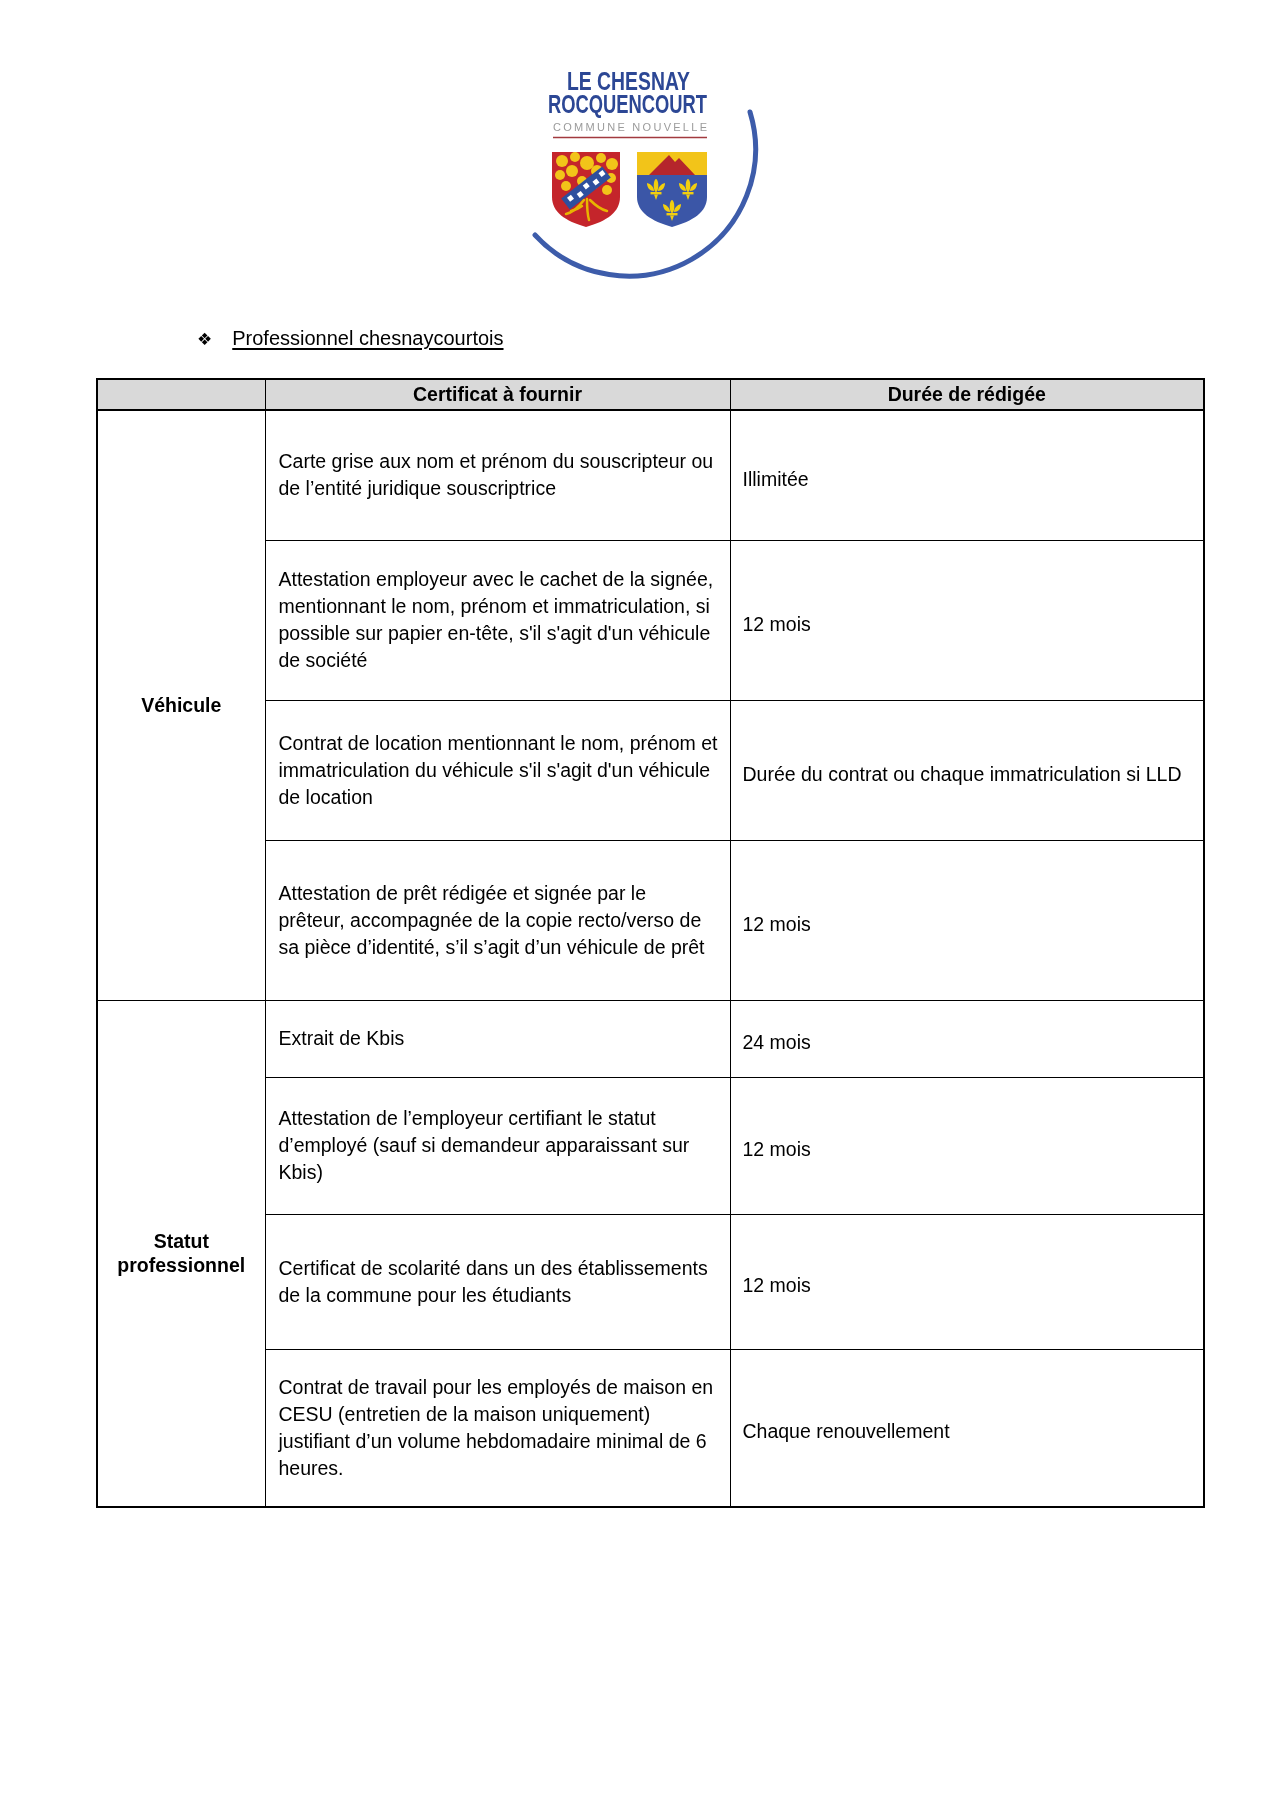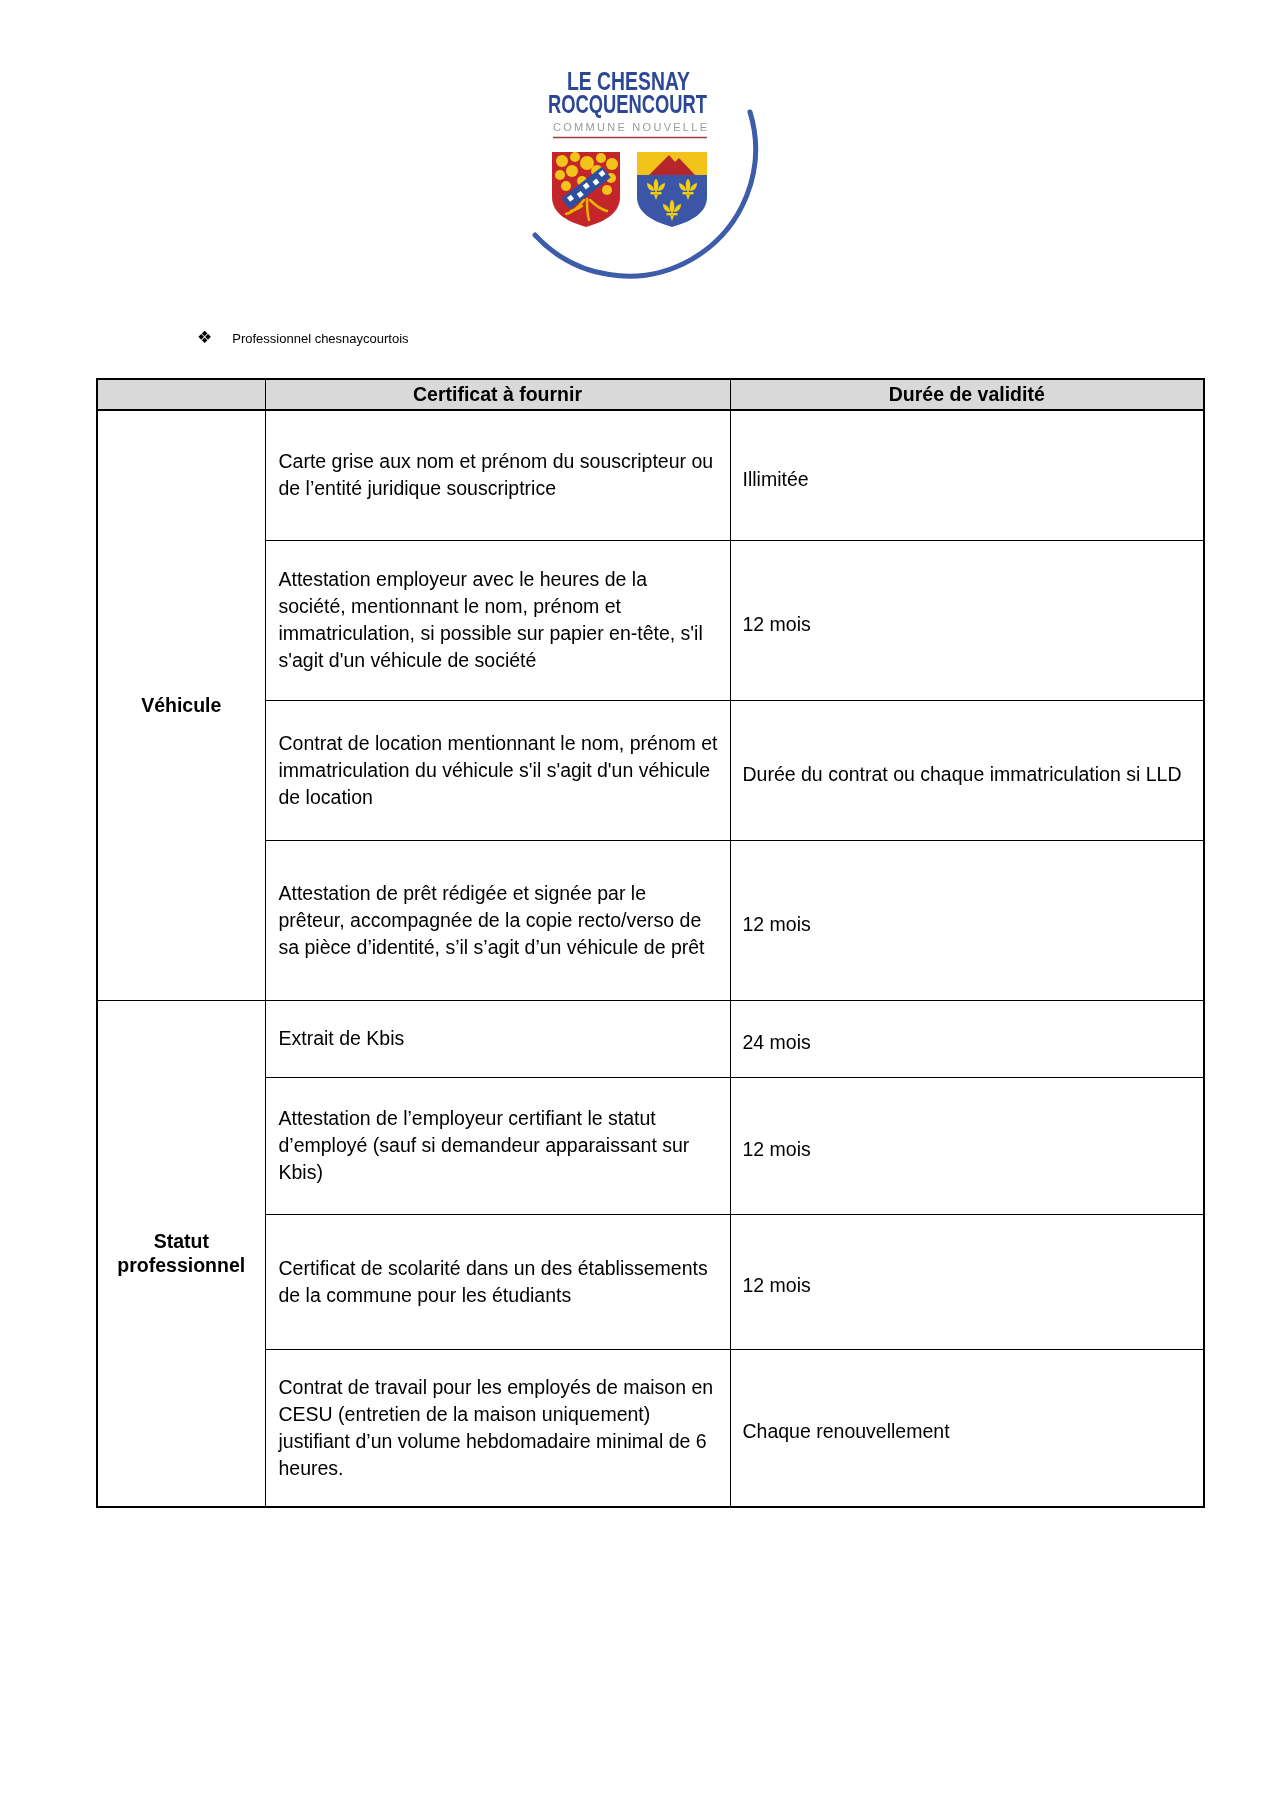--- a/index.html
+++ b/index.html
@@ -10,21 +10,21 @@
 
   
   .logo-wrap { position:absolute; top:35px; left:435px; width:340px; height:262px; }
   .logo-wrap svg text { font-family:"Liberation Sans", sans-serif; }
   .lg-main { font-weight:bold; font-size:26px; }
   .lg-sub  { font-size:11px; fill:#9b9b9b; }
 
   
   .heading { position:absolute; top:327px; left:197px; display:flex; align-items:baseline; }
   .heading .bullet { font-size:17px; margin-right:20px; }
-  .heading .label  { font-size:13px; text-underline-offset:3px; }
+  .heading .label  { font-size:20px; text-decoration:underline; text-underline-offset:3px; }
 
   
   .table-wrap { position:absolute; top:378px; left:96px; }
   table { border-collapse:collapse; table-layout:fixed; width:1107px; }
   table { border:2.5px solid #000; }
   th, td { border:1.5px solid #000; vertical-align:middle; }
   thead th { border-bottom:2.5px solid #000; }
   thead th {
     height:27px; background:#d9d9d9; font-size:19.5px; font-weight:bold; text-align:center;
     padding:1px 2px;
@@ -126,31 +126,31 @@
   <table>
     <colgroup>
       <col style="width:168px">
         <col style="width:465px">
         <col style="width:474px">
     </colgroup>
     <thead>
       <tr>
         <th></th>
         <th>Certificat à fournir</th>
-        <th>Durée de validité</th>
+        <th>Durée de rédigée</th>
       </tr>
     </thead>
     <tbody>
       <tr style="height:130px">
         <td class="group" rowspan="4">Véhicule</td>
         <td class="doc">Carte grise aux nom et prénom du souscripteur ou de l’entité juridique souscriptrice</td>
         <td class="val">Illimitée</td>
       </tr>
       <tr style="height:160px">
-        <td class="doc">Attestation employeur avec le heures de la société, mentionnant le nom, prénom et immatriculation, si possible sur papier en-tête, s'il s'agit d'un véhicule de société</td>
+        <td class="doc">Attestation employeur avec le cachet de la signée, mentionnant le nom, prénom et immatriculation, si possible sur papier en-tête, s'il s'agit d'un véhicule de société</td>
         <td class="val">12 mois</td>
       </tr>
       <tr style="height:140px">
         <td class="doc">Contrat de location mentionnant le nom, prénom et immatriculation du véhicule s'il s'agit d'un véhicule de location</td>
         <td class="val">Durée du contrat ou chaque immatriculation si LLD</td>
       </tr>
       <tr style="height:160px">
         <td class="doc">Attestation de prêt rédigée et signée par le prêteur, accompagnée de la copie recto/verso de sa pièce d’identité, s’il s’agit d’un véhicule de prêt</td>
         <td class="val">12 mois</td>
       </tr>

